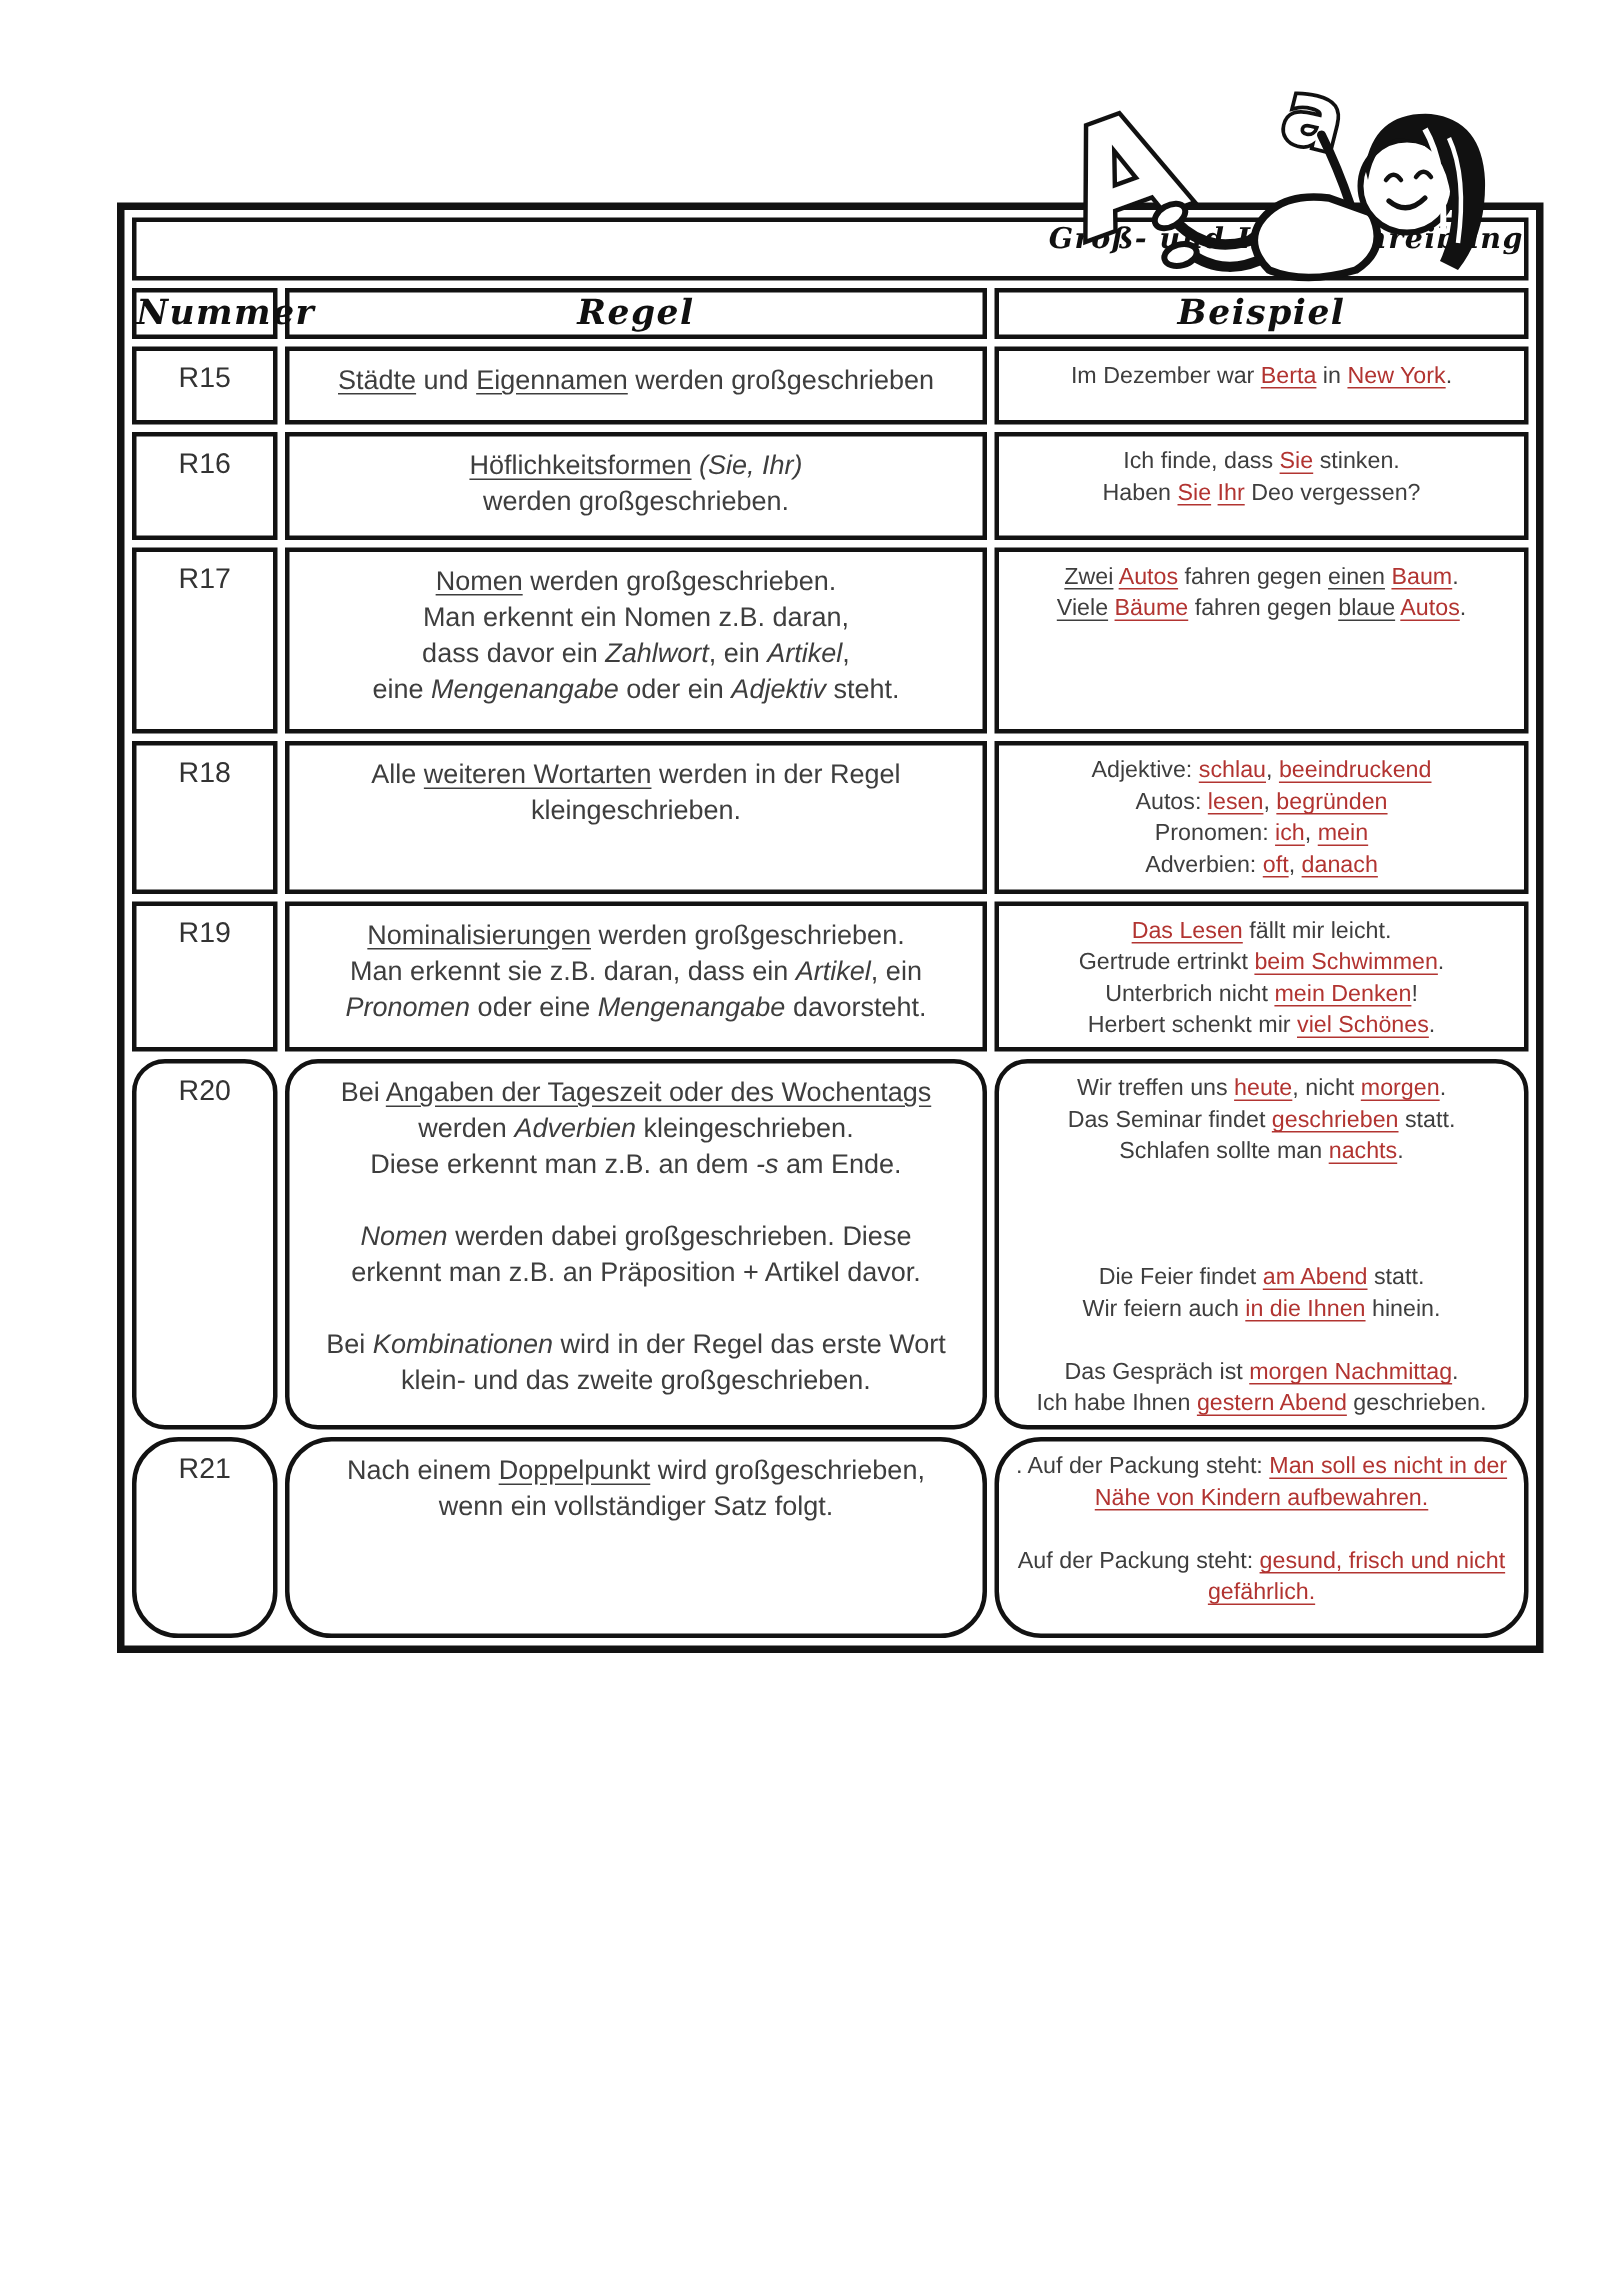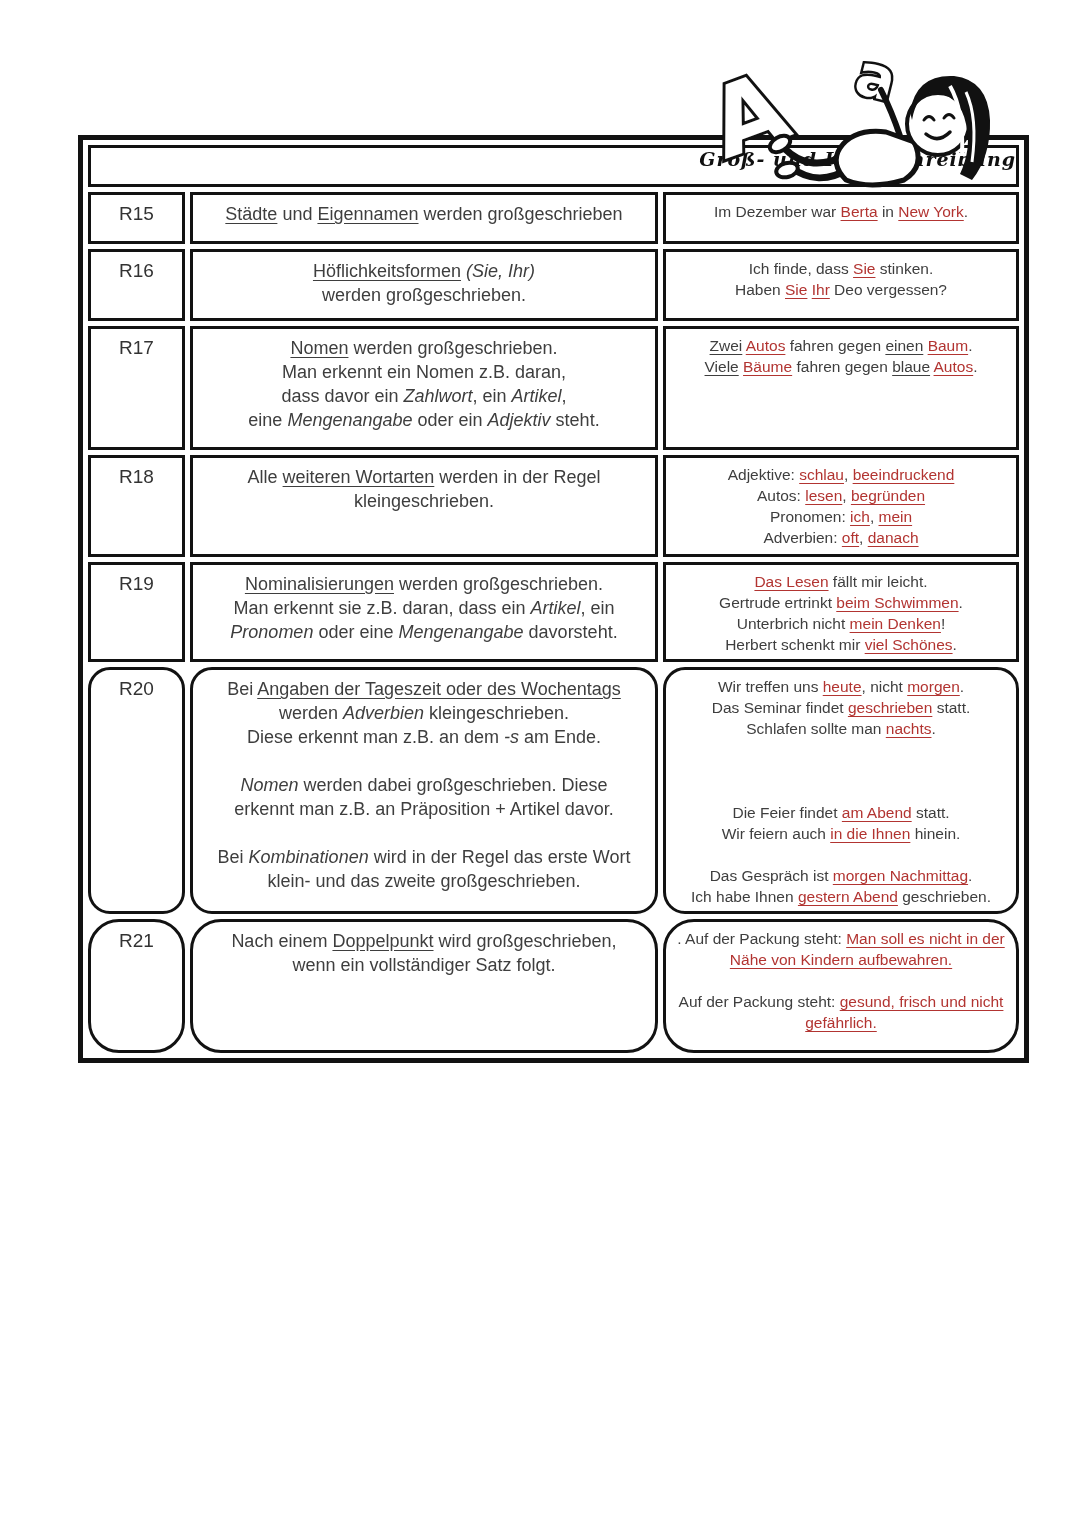--- a/index.html
+++ b/index.html
@@ -81,20 +81,25 @@
   <table class="grid">
     <colgroup>
       <col style="width:97px">
       <col style="width:468px">
       <col style="width:356px">
     </colgroup>
     <tbody>
       <tr>
         <td class="title-cell script" colspan="3">Groß- und Kleinschreibung</td>
       </tr>
+      <tr>
+        <th class="col-head script">Nummer</th>
+        <th class="col-head script">Regel</th>
+        <th class="col-head script">Beispiel</th>
+      </tr>
         <tr class="row-r15">
           <td class="num">R15</td>
           <td class="regel">
             <div class="line"><span class="s-u">Städte</span><span class="s-p"> und </span><span class="s-u">Eigennamen</span><span class="s-p"> werden großgeschrieben</span></div>
           </td>
           <td class="beispiel">
             <div class="line"><span class="s-p">Im Dezember war </span><span class="s-r">Berta</span><span class="s-p"> in </span><span class="s-r">New York</span><span class="s-p">.</span></div>
           </td>
         </tr>
         <tr class="row-r16">

